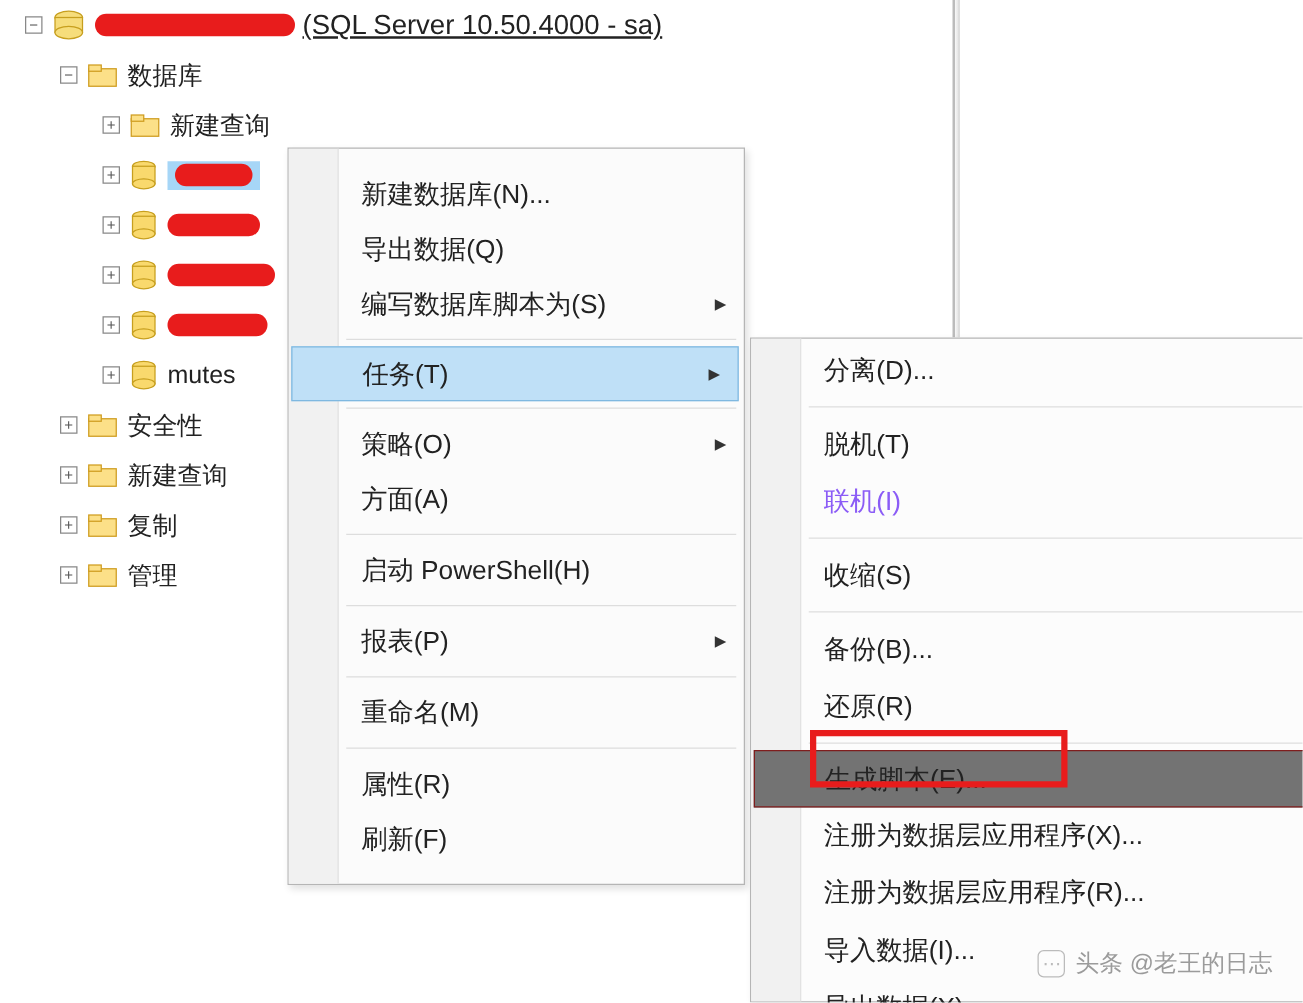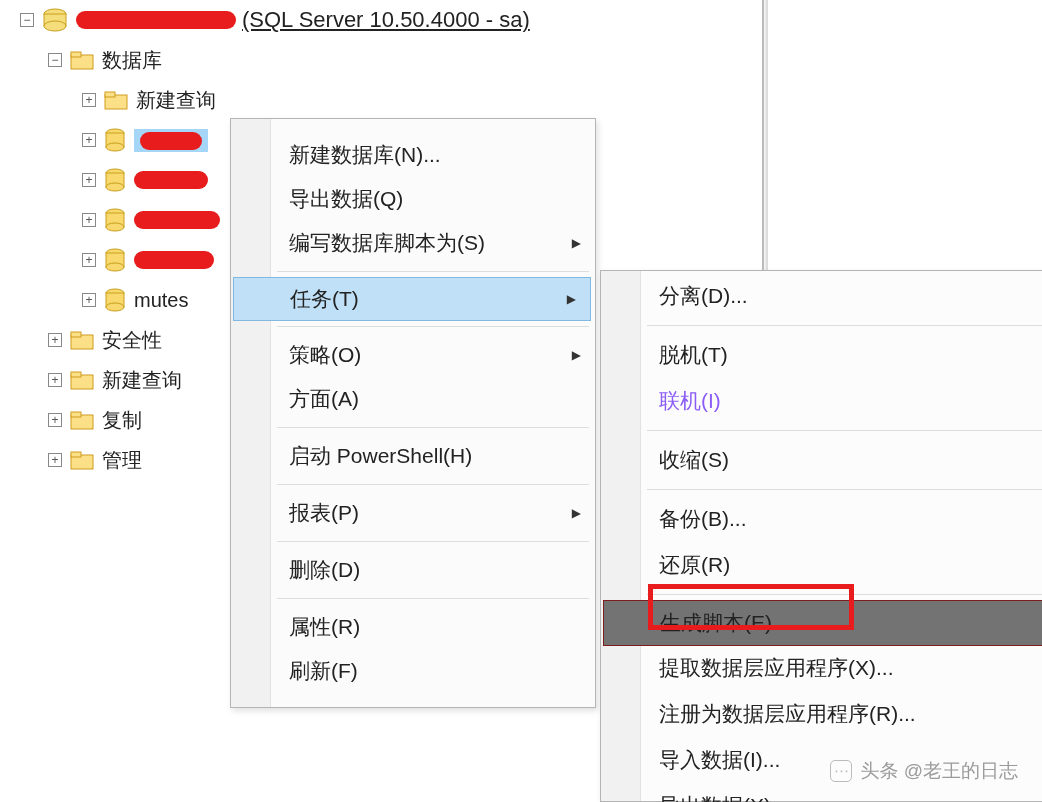--- a/index.html
+++ b/index.html
@@ -331,21 +331,21 @@
   <div class="menu-sep"></div>
   <div class="menu-item">
       <span>启动 PowerShell(H)</span>
     </div>
   <div class="menu-sep"></div>
   <div class="menu-item has-sub">
       <span>报表(P)</span>
     </div>
   <div class="menu-sep"></div>
   <div class="menu-item">
-      <span>删除(D)</span>
+      <span>重命名(M)</span>
     </div>
   <div class="menu-sep"></div>
   <div class="menu-item">
       <span>属性(R)</span>
     </div>
   <div class="menu-item">
       <span>刷新(F)</span>
     </div>
 </div>
 
@@ -370,21 +370,21 @@
       <span>备份(B)...</span>
     </div>
   <div class="sub-item has-sub">
       <span>还原(R)</span>
     </div>
   <div class="sub-sep"></div>
   <div class="sub-item highlight">
       <span>生成脚本(E)...</span>
     </div>
   <div class="sub-item">
-      <span>提取数据层应用程序(X)...</span>
+      <span>注册为数据层应用程序(X)...</span>
     </div>
   <div class="sub-item">
       <span>注册为数据层应用程序(R)...</span>
     </div>
   <div class="sub-item">
       <span>导入数据(I)...</span>
     </div>
   <div class="sub-item">
       <span>导出数据(X)...</span>
     </div>

